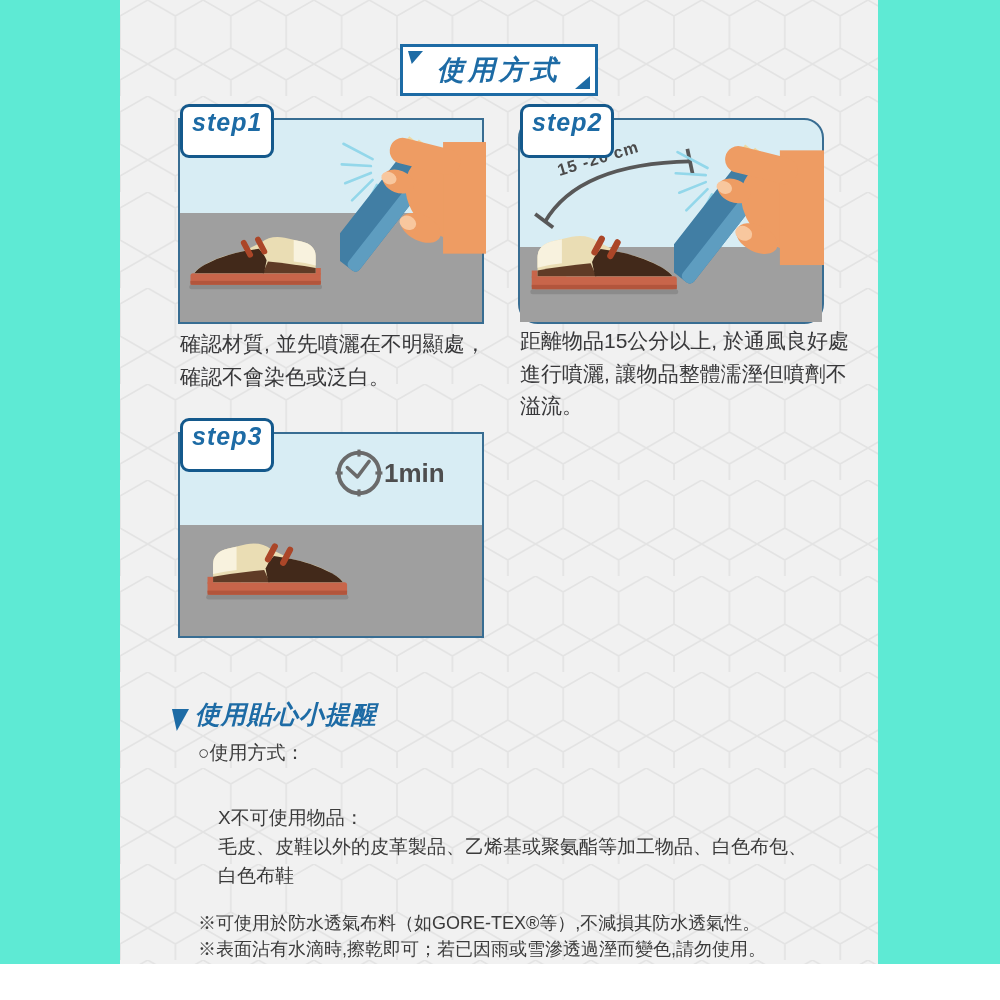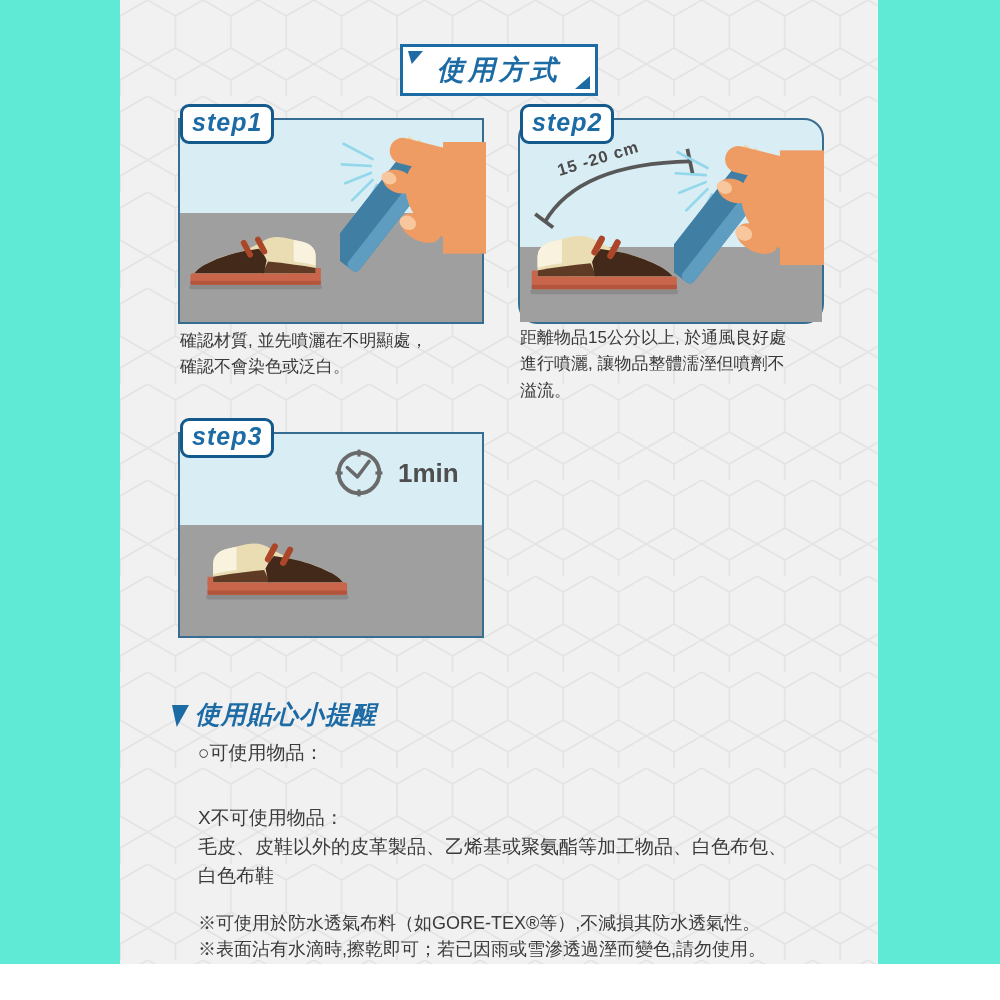--- a/index.html
+++ b/index.html
@@ -15,40 +15,40 @@
   .banner-text{font-size:27px;font-weight:800;font-style:italic;color:#1d6ba5;letter-spacing:4px;}
   .tri-tl{position:absolute;left:5px;top:4px;width:15px;height:13px;background:#1d6ba5;
     clip-path:polygon(0 0,100% 0,25% 100%);}
   .tri-br{position:absolute;right:5px;bottom:4px;width:15px;height:13px;background:#1d6ba5;
     clip-path:polygon(100% 0,100% 100%,0 100%);}
 
   
   .card{position:absolute;width:302px;height:202px;border:2px solid #386d92;background:#d8edf4;}
   .ground{position:absolute;left:0;right:0;bottom:0;background:#9f9f9f;}
   .badge{position:absolute;top:-16px;left:0;z-index:3;background:#ffffff;border:3px solid #14598c;
-    border-radius:9px;padding:0 9px 4px 9px;color:#1d6ba5;font-size:25px;font-weight:800;
+    border-radius:9px;padding:0 9px 18px 9px;color:#1d6ba5;font-size:25px;font-weight:800;
     font-style:italic;letter-spacing:1px;line-height:1.2;}
   .shoe-wrap{position:absolute;z-index:1;}
   .spray-wrap{position:absolute;z-index:2;}
   .mirrored{transform:scaleX(-1);}
-  .caption{position:absolute;width:330px;font-size:17px;color:#38383a;line-height:1.55;
+  .caption{position:absolute;width:330px;font-size:21px;color:#38383a;line-height:1.55;
     white-space:pre-line;}
 
   
-  .timer{position:absolute;left:51%;top:7%;display:flex;align-items:center;gap:14px;z-index:2;}
+  .timer{position:absolute;left:51%;top:7%;display:flex;align-items:center;gap:0;z-index:2;}
   .timer-label{font-size:26px;font-weight:700;color:#4e4e4e;}
 
   
   .arc-wrap{position:absolute;left:4%;top:6%;width:56%;height:52%;z-index:2;}
   .arc-svg{position:absolute;inset:0;width:100%;height:100%;}
   .distance-label{position:absolute;left:14%;top:16%;transform:rotate(-17deg);
     font-size:16.5px;font-weight:700;color:#4a4a4a;letter-spacing:1px;white-space:nowrap;}
 
   
-  .tips-heading{position:absolute;left:52px;top:698px;display:flex;align-items:center;gap:6px;}
+  .tips-heading{position:absolute;left:52px;top:698px;display:flex;align-items:flex-end;gap:6px;}
   .flag-marker{width:17px;height:22px;margin-top:3px;background:#1d6ba5;
     clip-path:polygon(0 0,100% 0,28% 100%);}
   .tips-heading-text{font-size:25px;font-weight:800;font-style:italic;color:#1d6ba5;letter-spacing:1px;}
   .tips-body{position:absolute;left:78px;top:738px;width:672px;}
   .tip-block{font-size:19px;color:#3b3b3b;line-height:1.53;white-space:pre-line;margin-bottom:14px;}
   .notes{font-size:18px;color:#3b3b3b;line-height:1.45;white-space:pre-line;margin-top:20px;}
 </style>
 </head>
 <body>
 
@@ -193,21 +193,21 @@
         </div>
       </div>
 
 
       <div class="tips-heading">
         <span class="flag-marker"></span>
         <span class="tips-heading-text">使用貼心小提醒</span>
       </div>
 
       <div class="tips-body">
-        <div class="tip-block"><span>○可使用物品：</span><br></div>
-        <div class="tip-block" style="margin-top:36px;"><span>X不可使用物品：</span><br><span>毛皮、皮鞋以外的皮革製品、乙烯基或聚氨酯等加工物品、白色布包、
+        <div class="tip-block"><span>○使用方式：</span><br></div>
+        <div class="tip-block" style="margin-top:36px;margin-left:20px;"><span>X不可使用物品：</span><br><span>毛皮、皮鞋以外的皮革製品、乙烯基或聚氨酯等加工物品、白色布包、
 白色布鞋</span></div>
         <div class="notes"><span>※可使用於防水透氣布料（如GORE-TEX®等）,不減損其防水透氣性。</span><br><span>※表面沾有水滴時,擦乾即可；若已因雨或雪滲透過溼而變色,請勿使用。</span></div>
       </div>
 
     </div>
   </div>
 </div>
 
 </body></html>

